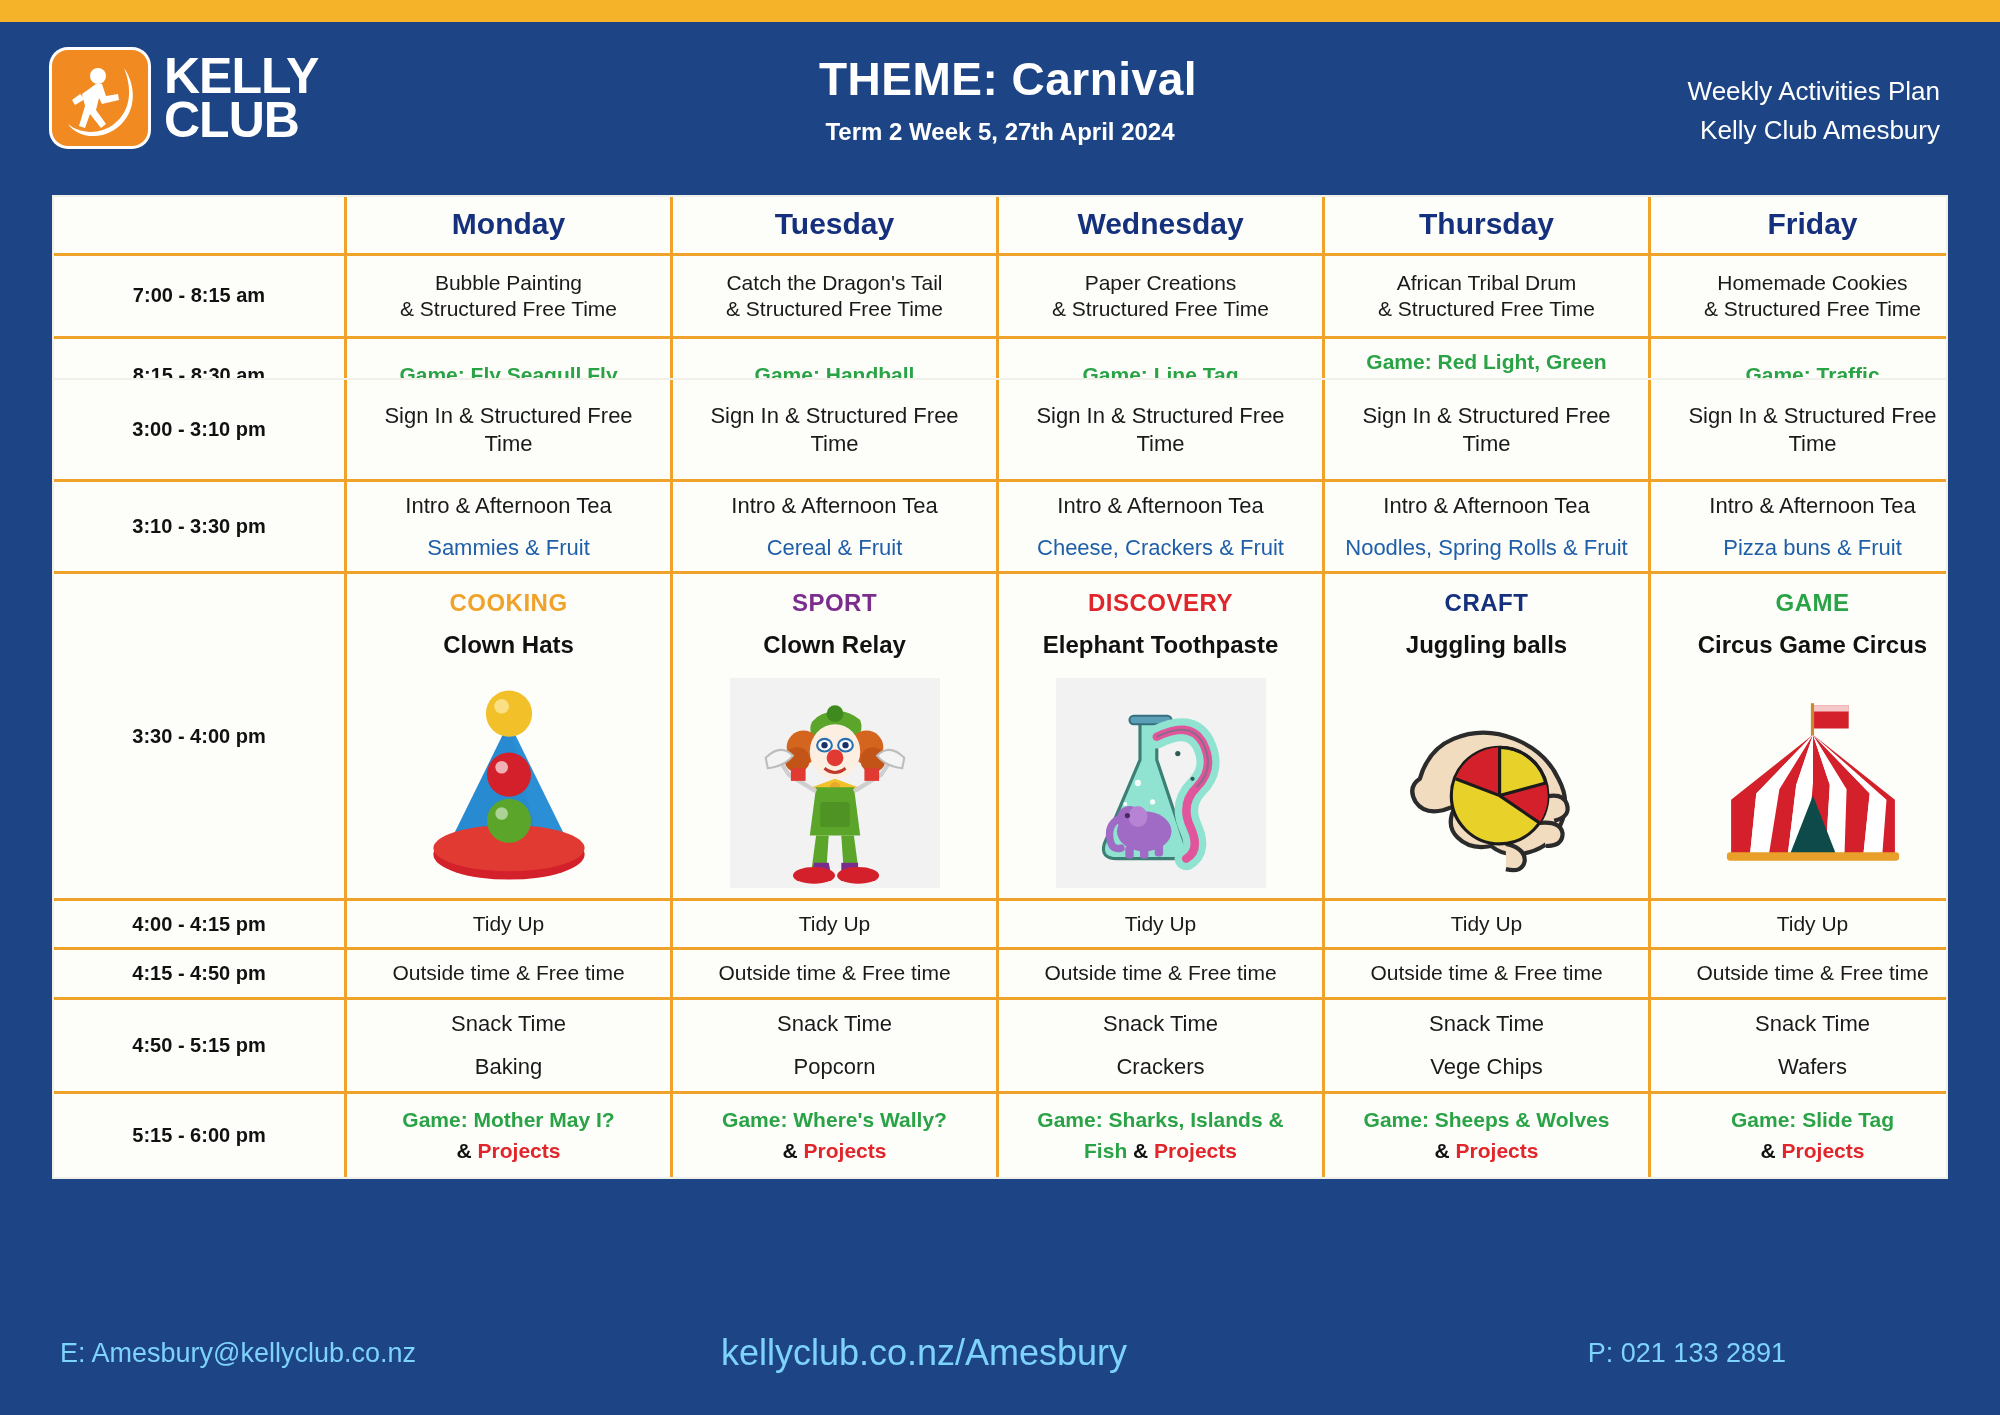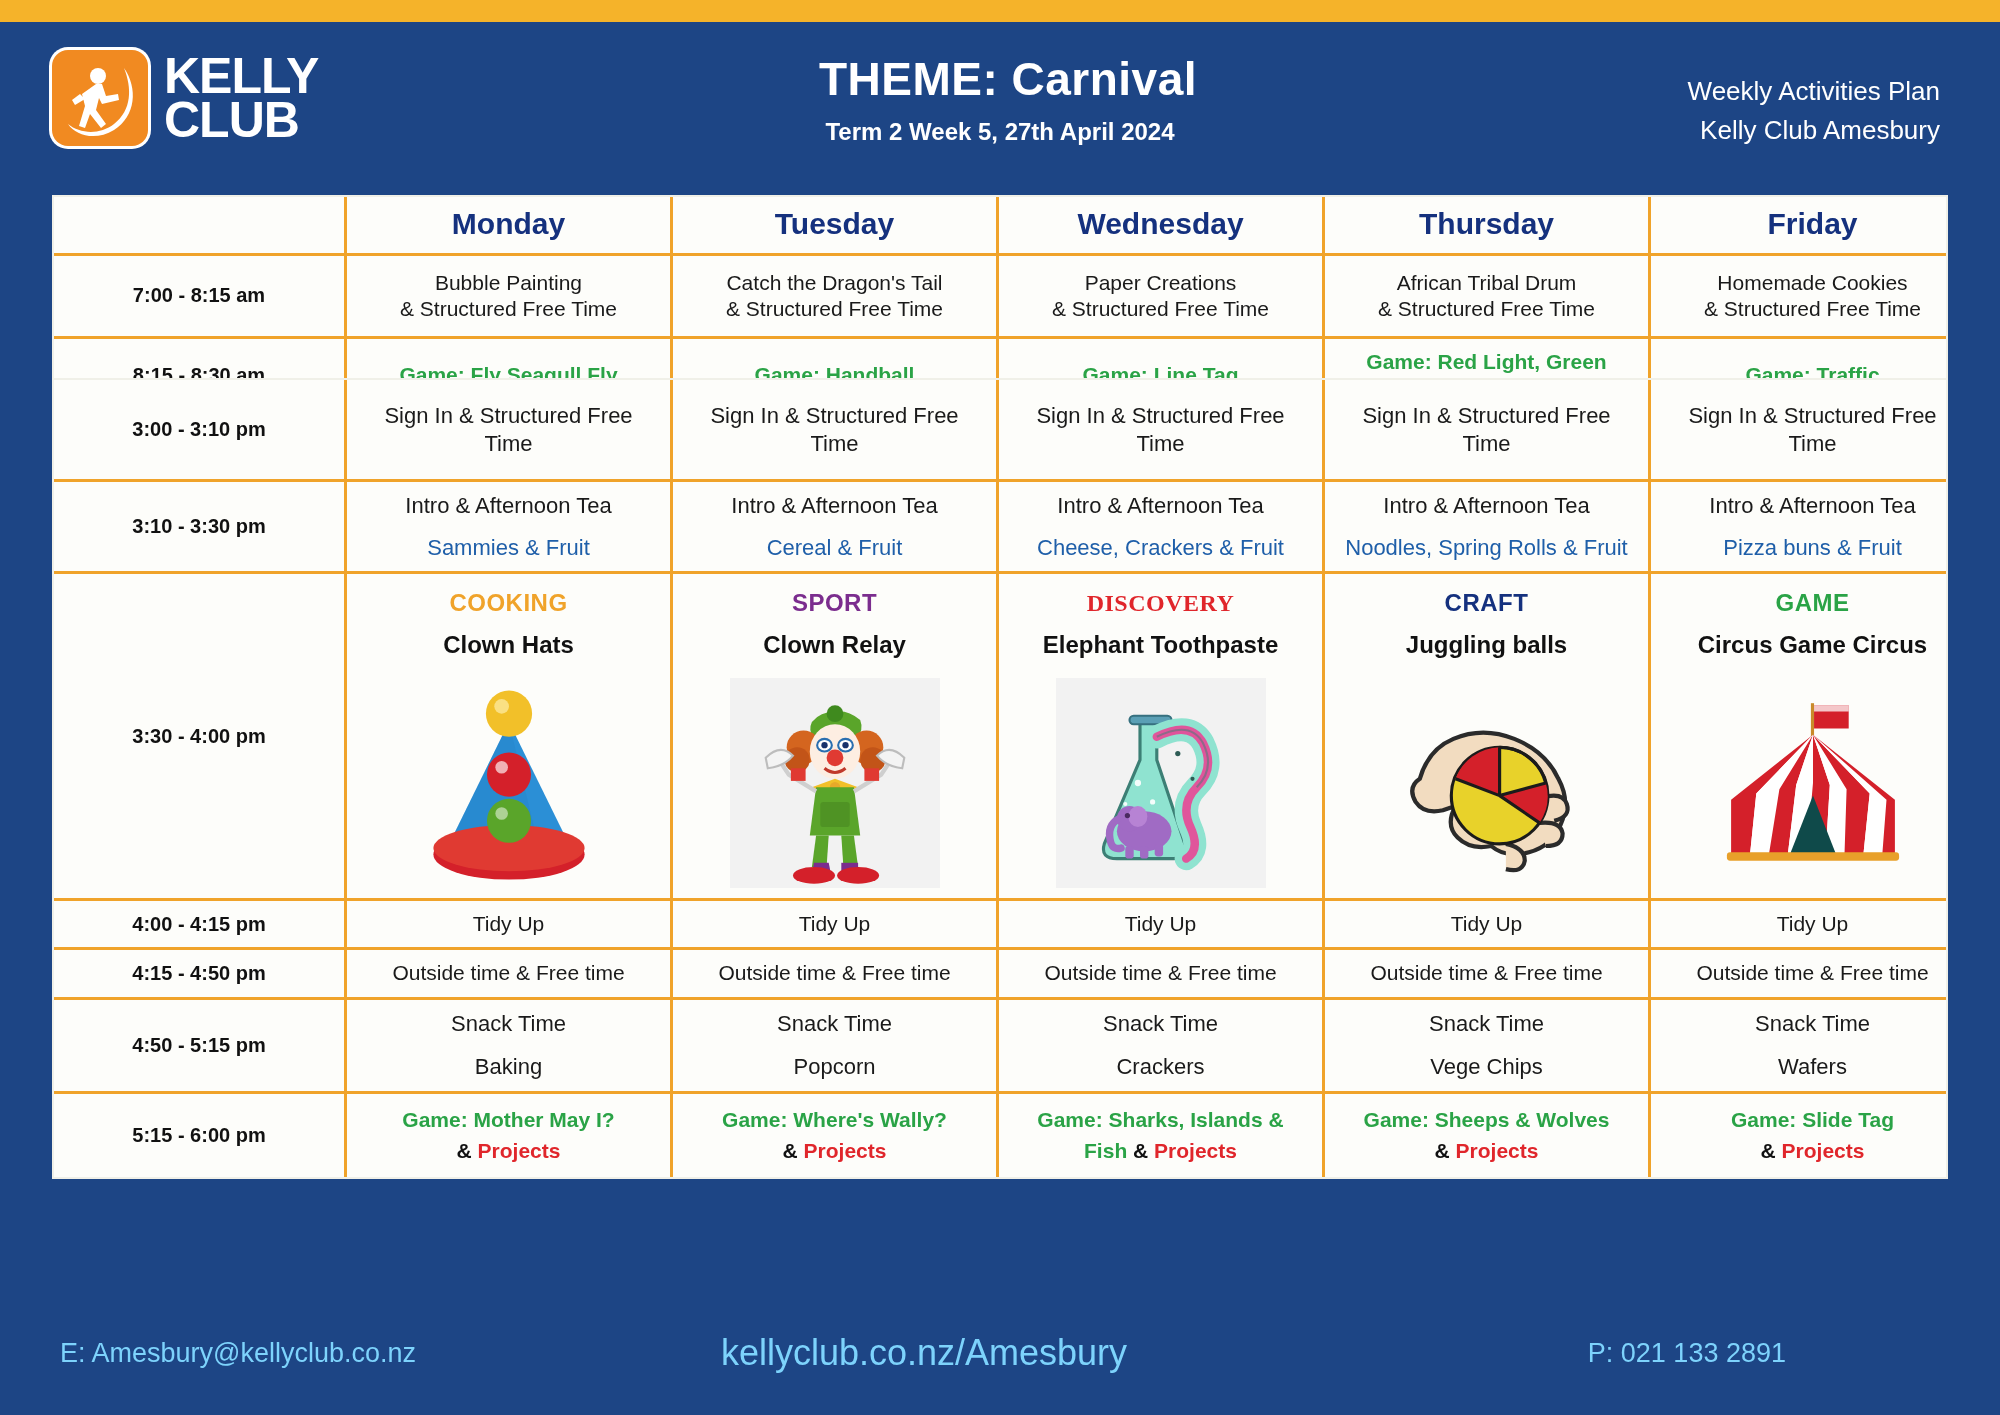--- a/index.html
+++ b/index.html
@@ -333,21 +333,21 @@
             <path d="M118 108 L144 92 L152 80" stroke="#cfcfcf" stroke-width="4" fill="none"></path>
             <path d="M34 76 Q48 62 60 74 Q52 84 36 86 Z" fill="#f4f4f4" stroke="#bdbdbd" stroke-width="2"></path>
             <path d="M166 76 Q152 62 140 74 Q148 84 164 86 Z" fill="#f4f4f4" stroke="#bdbdbd" stroke-width="2"></path>
             <rect x="58" y="86" width="14" height="12" fill="#e03a32"></rect>
             <rect x="128" y="86" width="14" height="12" fill="#e03a32"></rect>
           </svg>
         </div>
       </div>
 
       <div class="cell act-cell">
-        <div class="act-cat" id="cat2" style="color: rgb(224, 38, 43); font-family: Liberation Serif, serif;">DISCOVERY</div>
+        <div class="act-cat" id="cat2" style="color: rgb(224, 38, 43);">DISCOVERY</div>
         <div class="act-name">Elephant Toothpaste</div>
         <div class="art framed">
           <svg viewBox="0 0 200 200" aria-hidden="true">
             <path d="M80 40 L80 78 L46 158 Q42 172 58 172 L112 172 Q128 172 122 156 L96 78 L96 40 Z" fill="#8fe3d0" stroke="#3c7f75" stroke-width="3"></path>
             <rect x="70" y="36" width="40" height="8" rx="4" fill="#5a9fb5" stroke="#36707f" stroke-width="2"></rect>
             <path d="M96 56 Q128 40 140 62 Q152 86 134 104 Q118 120 128 142 Q138 164 124 172" fill="none" stroke="#8fe3d0" stroke-width="22" stroke-linecap="round"></path>
             <path d="M96 56 Q128 40 140 62 Q152 86 134 104 Q118 120 128 142 Q138 164 124 172" fill="none" stroke="#e0559b" stroke-width="8" stroke-linecap="round"></path>
             <path d="M96 56 Q128 40 140 62 Q152 86 134 104" fill="none" stroke="#3c7f75" stroke-width="2" opacity="0.5"></path>
             <ellipse cx="84" cy="146" rx="26" ry="19" fill="#a06bc4"></ellipse>
             <circle cx="70" cy="134" r="12" fill="#a06bc4"></circle>

